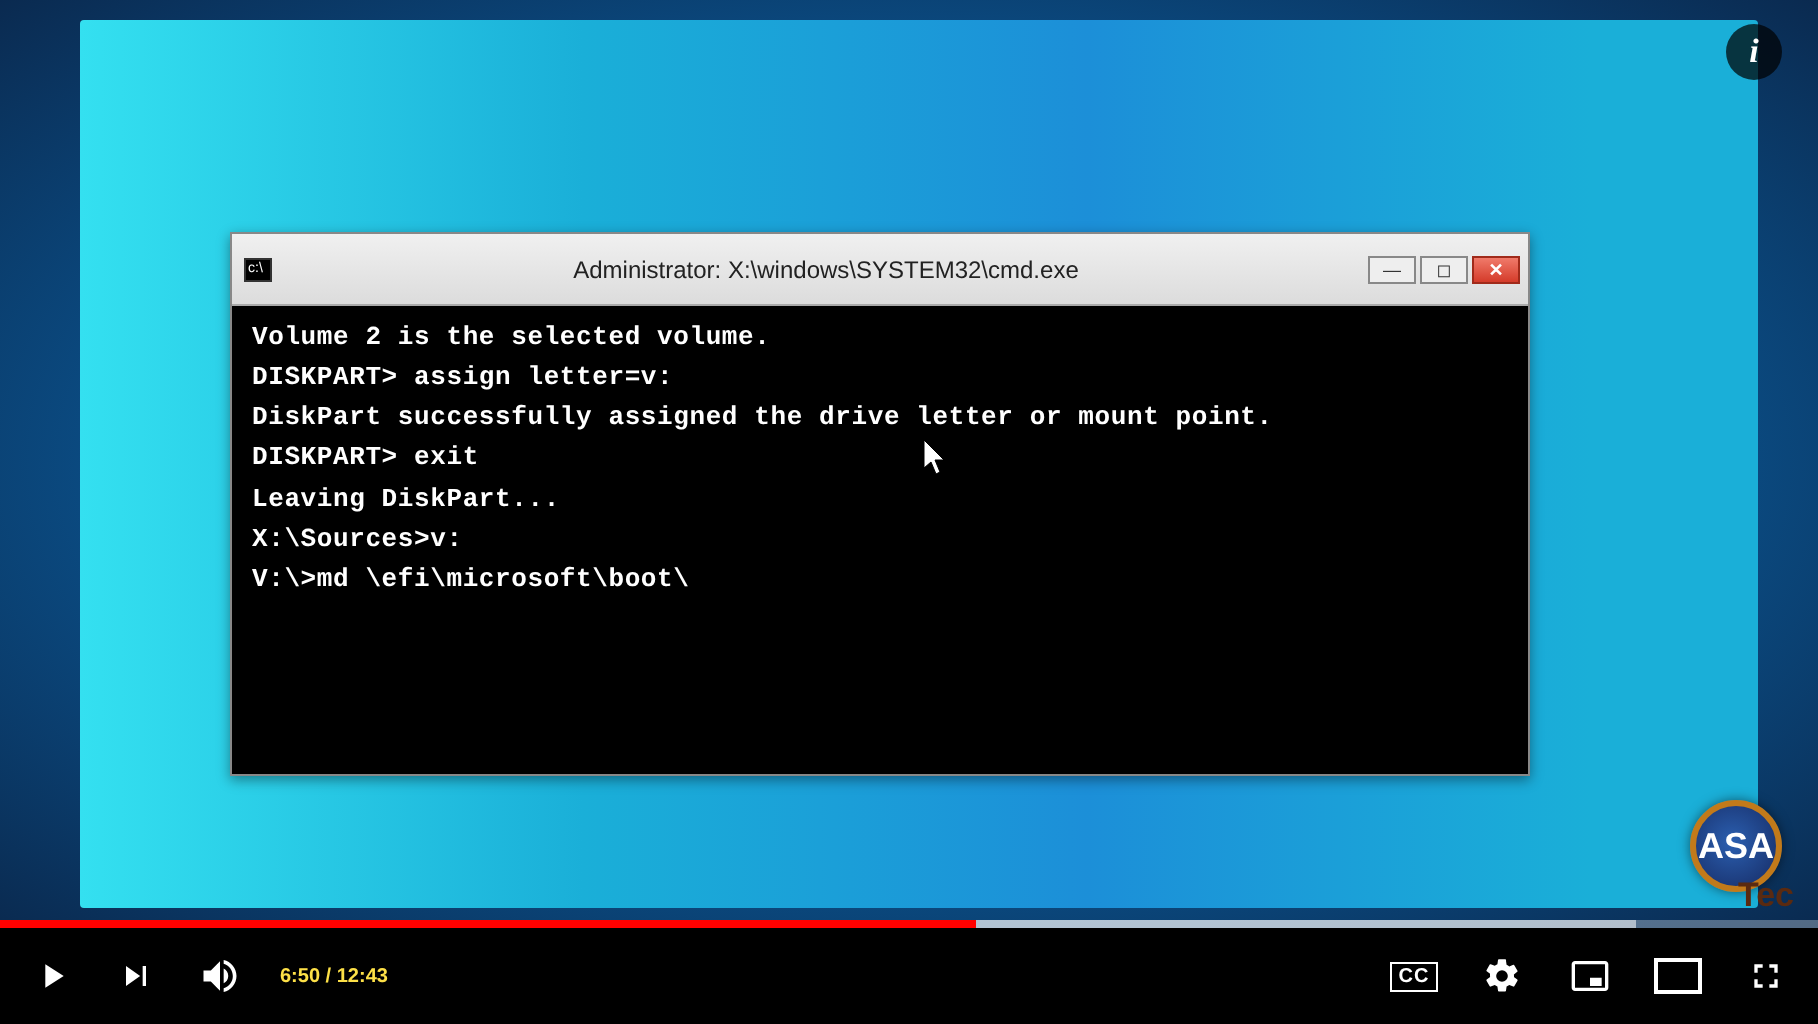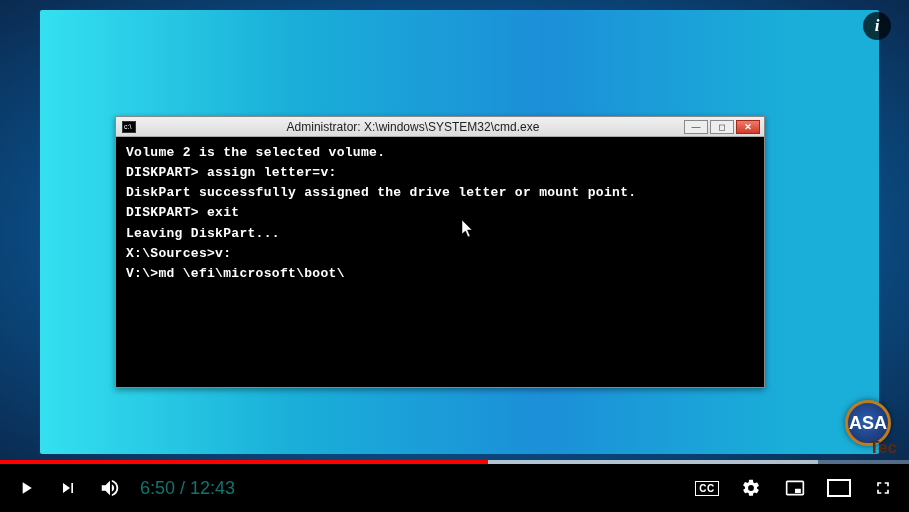--- a/index.html
+++ b/index.html
@@ -10,21 +10,21 @@
     position: absolute; left: 40px; right: 30px; top: 10px; bottom: 10px;
     background: linear-gradient(to right, #34e0f0 0%, #1aafd8 30%, #1c8fd8 60%, #1aafd8 90%);
     border-radius: 2px;
   }
   .cmd-window {
     position: absolute; left: 115px; top: 116px; width: 650px; height: 272px;
     background: #d9d9d9; border: 1px solid #888; box-shadow: 0 2px 6px rgba(0,0,0,0.4);
     display: flex; flex-direction: column;
   }
   .titlebar {
-    height: 20px; background: linear-gradient(#f0f0f0,#dcdcdc);
+    height: 36px; background: linear-gradient(#f0f0f0,#dcdcdc);
     display: flex; align-items: center; position: relative;
     border-bottom: 1px solid #aaa;
   }
   .sys-icon { width: 14px; height: 12px; background: #000; margin: 0 6px; border:1px solid #333; position:relative; }
   .sys-icon::after { content:"c:\\"; position:absolute; font-size:7px; color:#fff; left:1px; top:0; line-height:10px; }
   .titlebar-title { flex:1; text-align:center; font-size: 12px; color:#222; }
   .win-btns { display:flex; gap:2px; padding-right:4px; }
   .win-btn { width:24px; height:14px; border:1px solid #888; background:#eee; font-size:9px; line-height:12px; text-align:center; color:#333; }
   .win-btn.close { background: linear-gradient(#f07a6a,#d43b2a); color:#fff; border-color:#a02a1a; font-weight:bold; }
   .term {
@@ -59,21 +59,21 @@
   .progress-played { position:absolute; left:0; top:0; height:100%; background:#ff0000; }
   .controls {
     position:absolute; left:0; right:0; bottom:0; height:48px;
     display:flex; align-items:center; padding:0 14px; color:#fff;
     background: #000;
   }
   .ctrl-left { display:flex; align-items:center; gap:18px; }
   .ctrl-right { margin-left:auto; display:flex; align-items:center; gap:20px;justify-content:space-between; }
   .icon-btn { width:24px; height:24px; display:flex; align-items:center; justify-content:center; cursor:pointer; color:#fff; }
   .icon-btn svg { fill:#fff; }
-  .time-display { font-size:18px; color:#0f766e; }
+  .time-display { font-size:10px; color:#fde047;font-weight:bold; }
   .cc-box { border:1.5px solid #fff; padding:1px 3px; font-size:10px; font-weight:bold; letter-spacing:0.5px; }
 </style>
 </head>
 <body>
 
 <div class="player">
 
   <div class="video-area">
     <div class="video-inner"></div>
 

